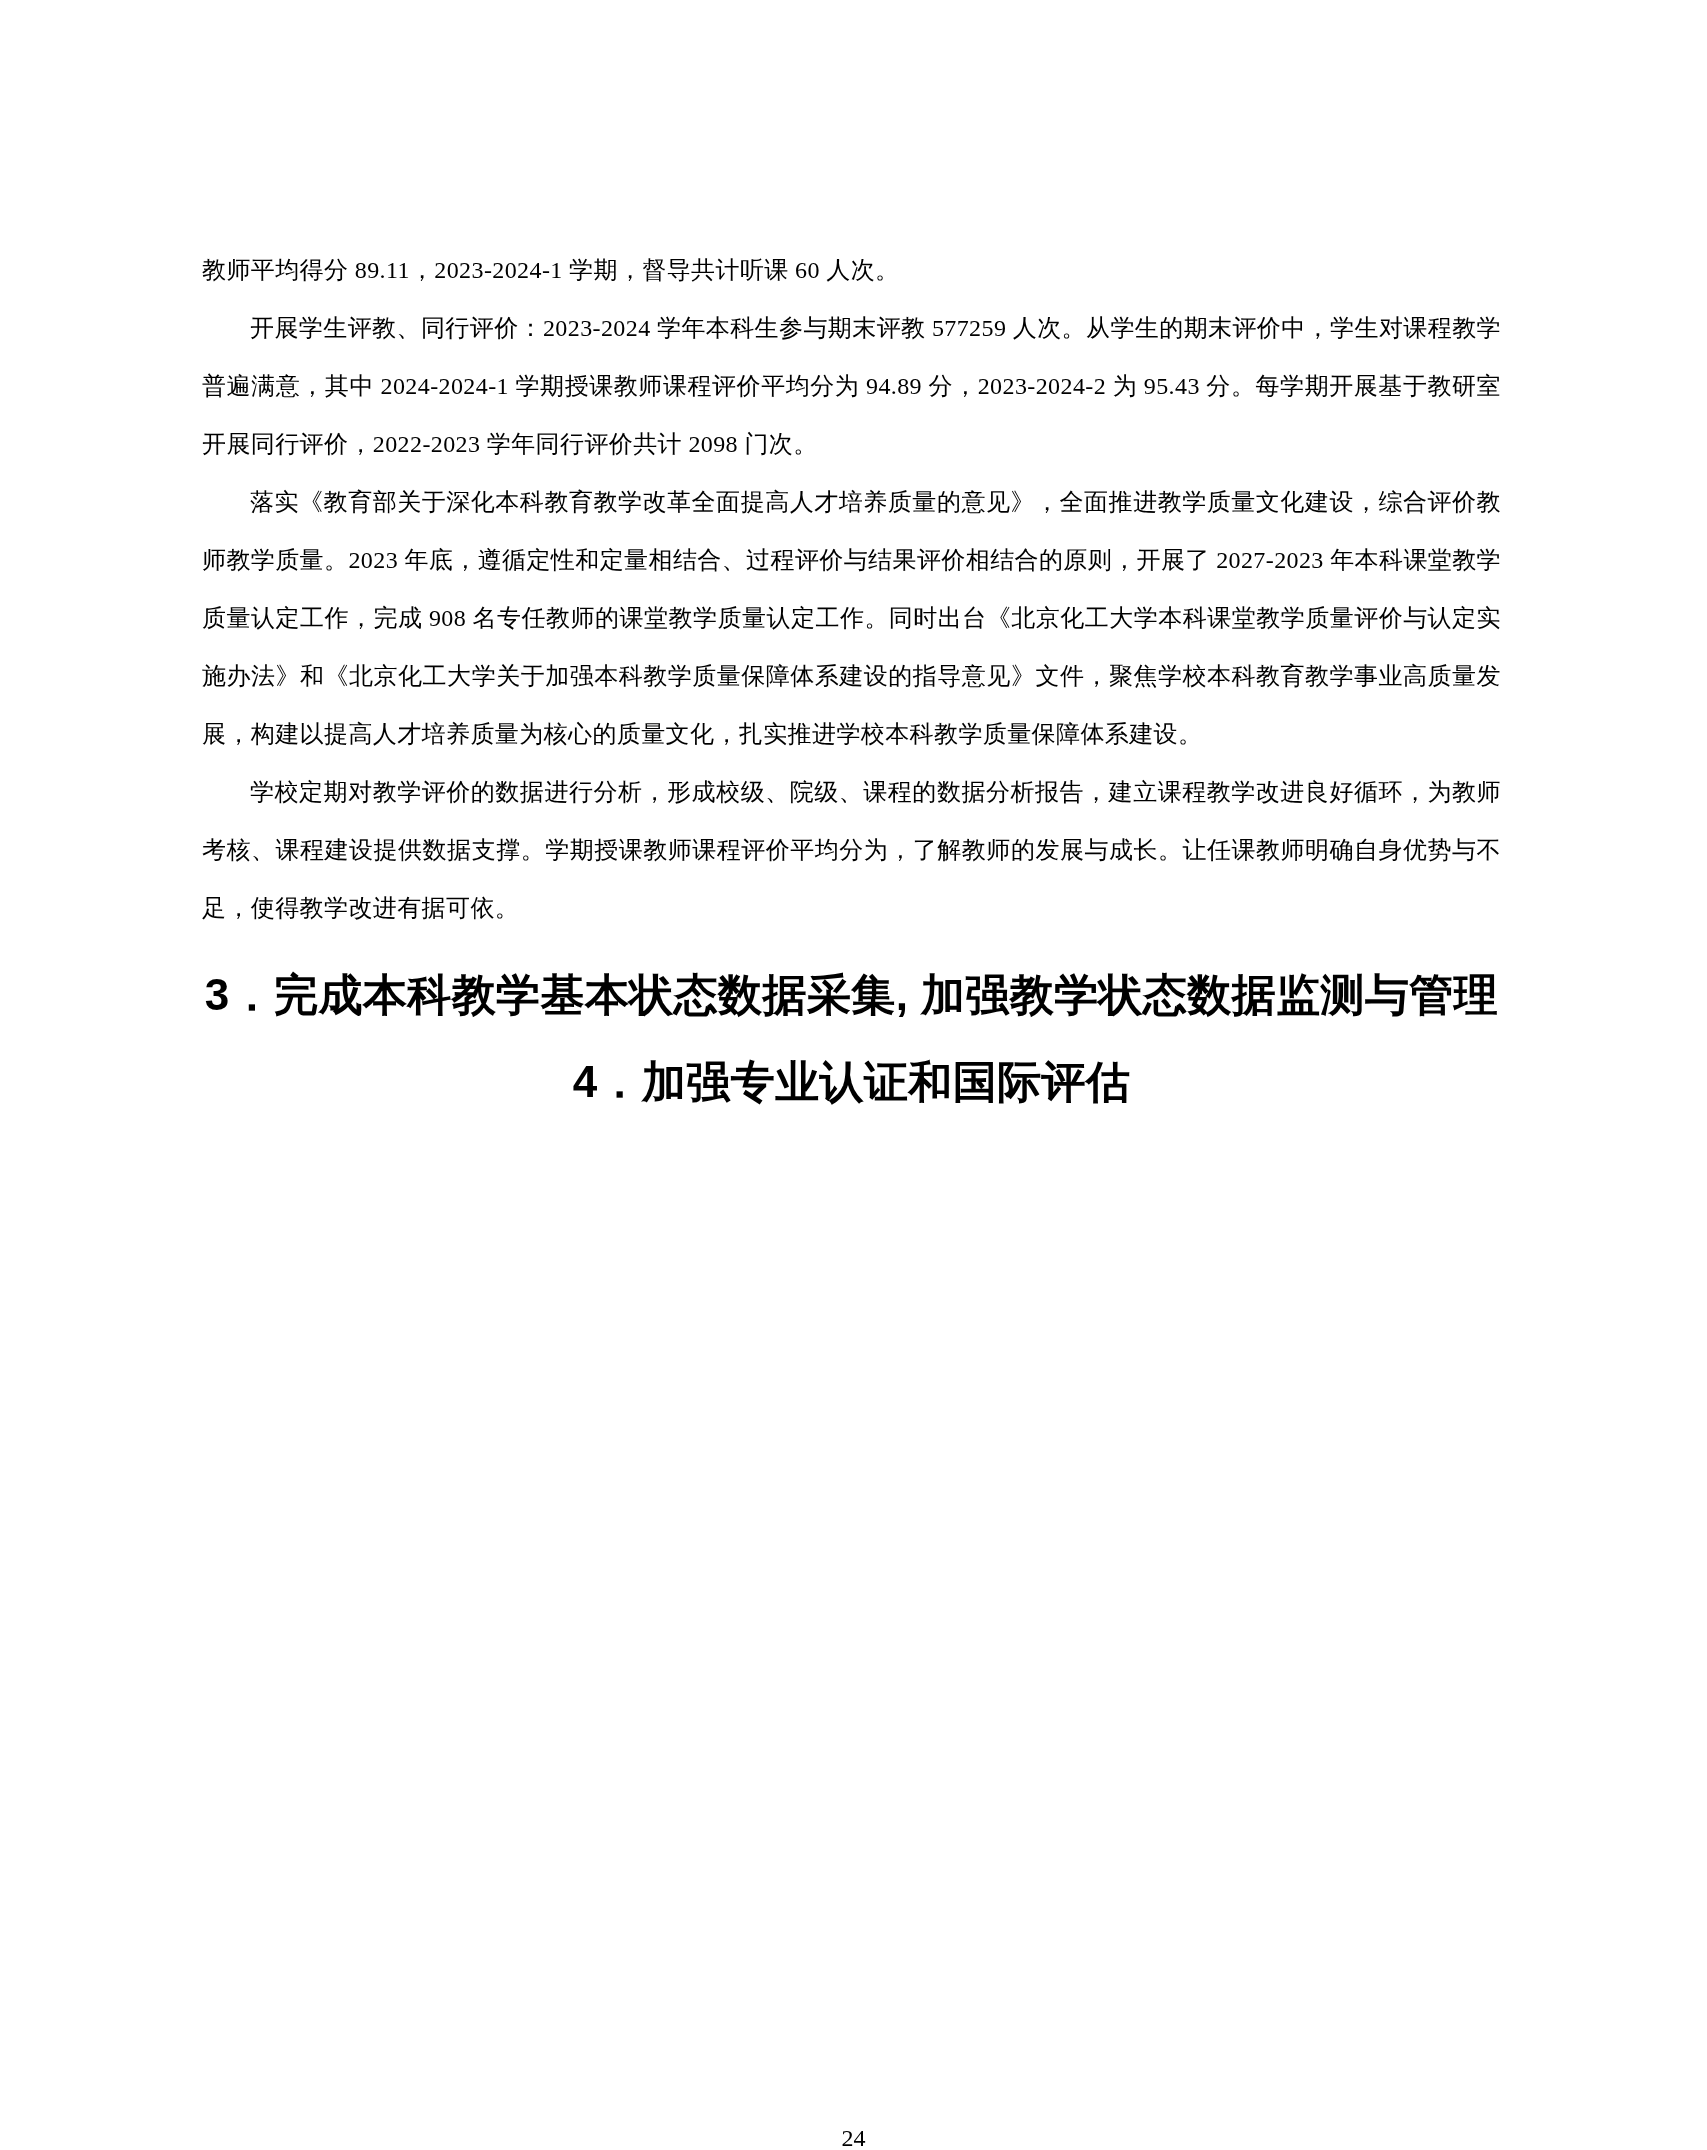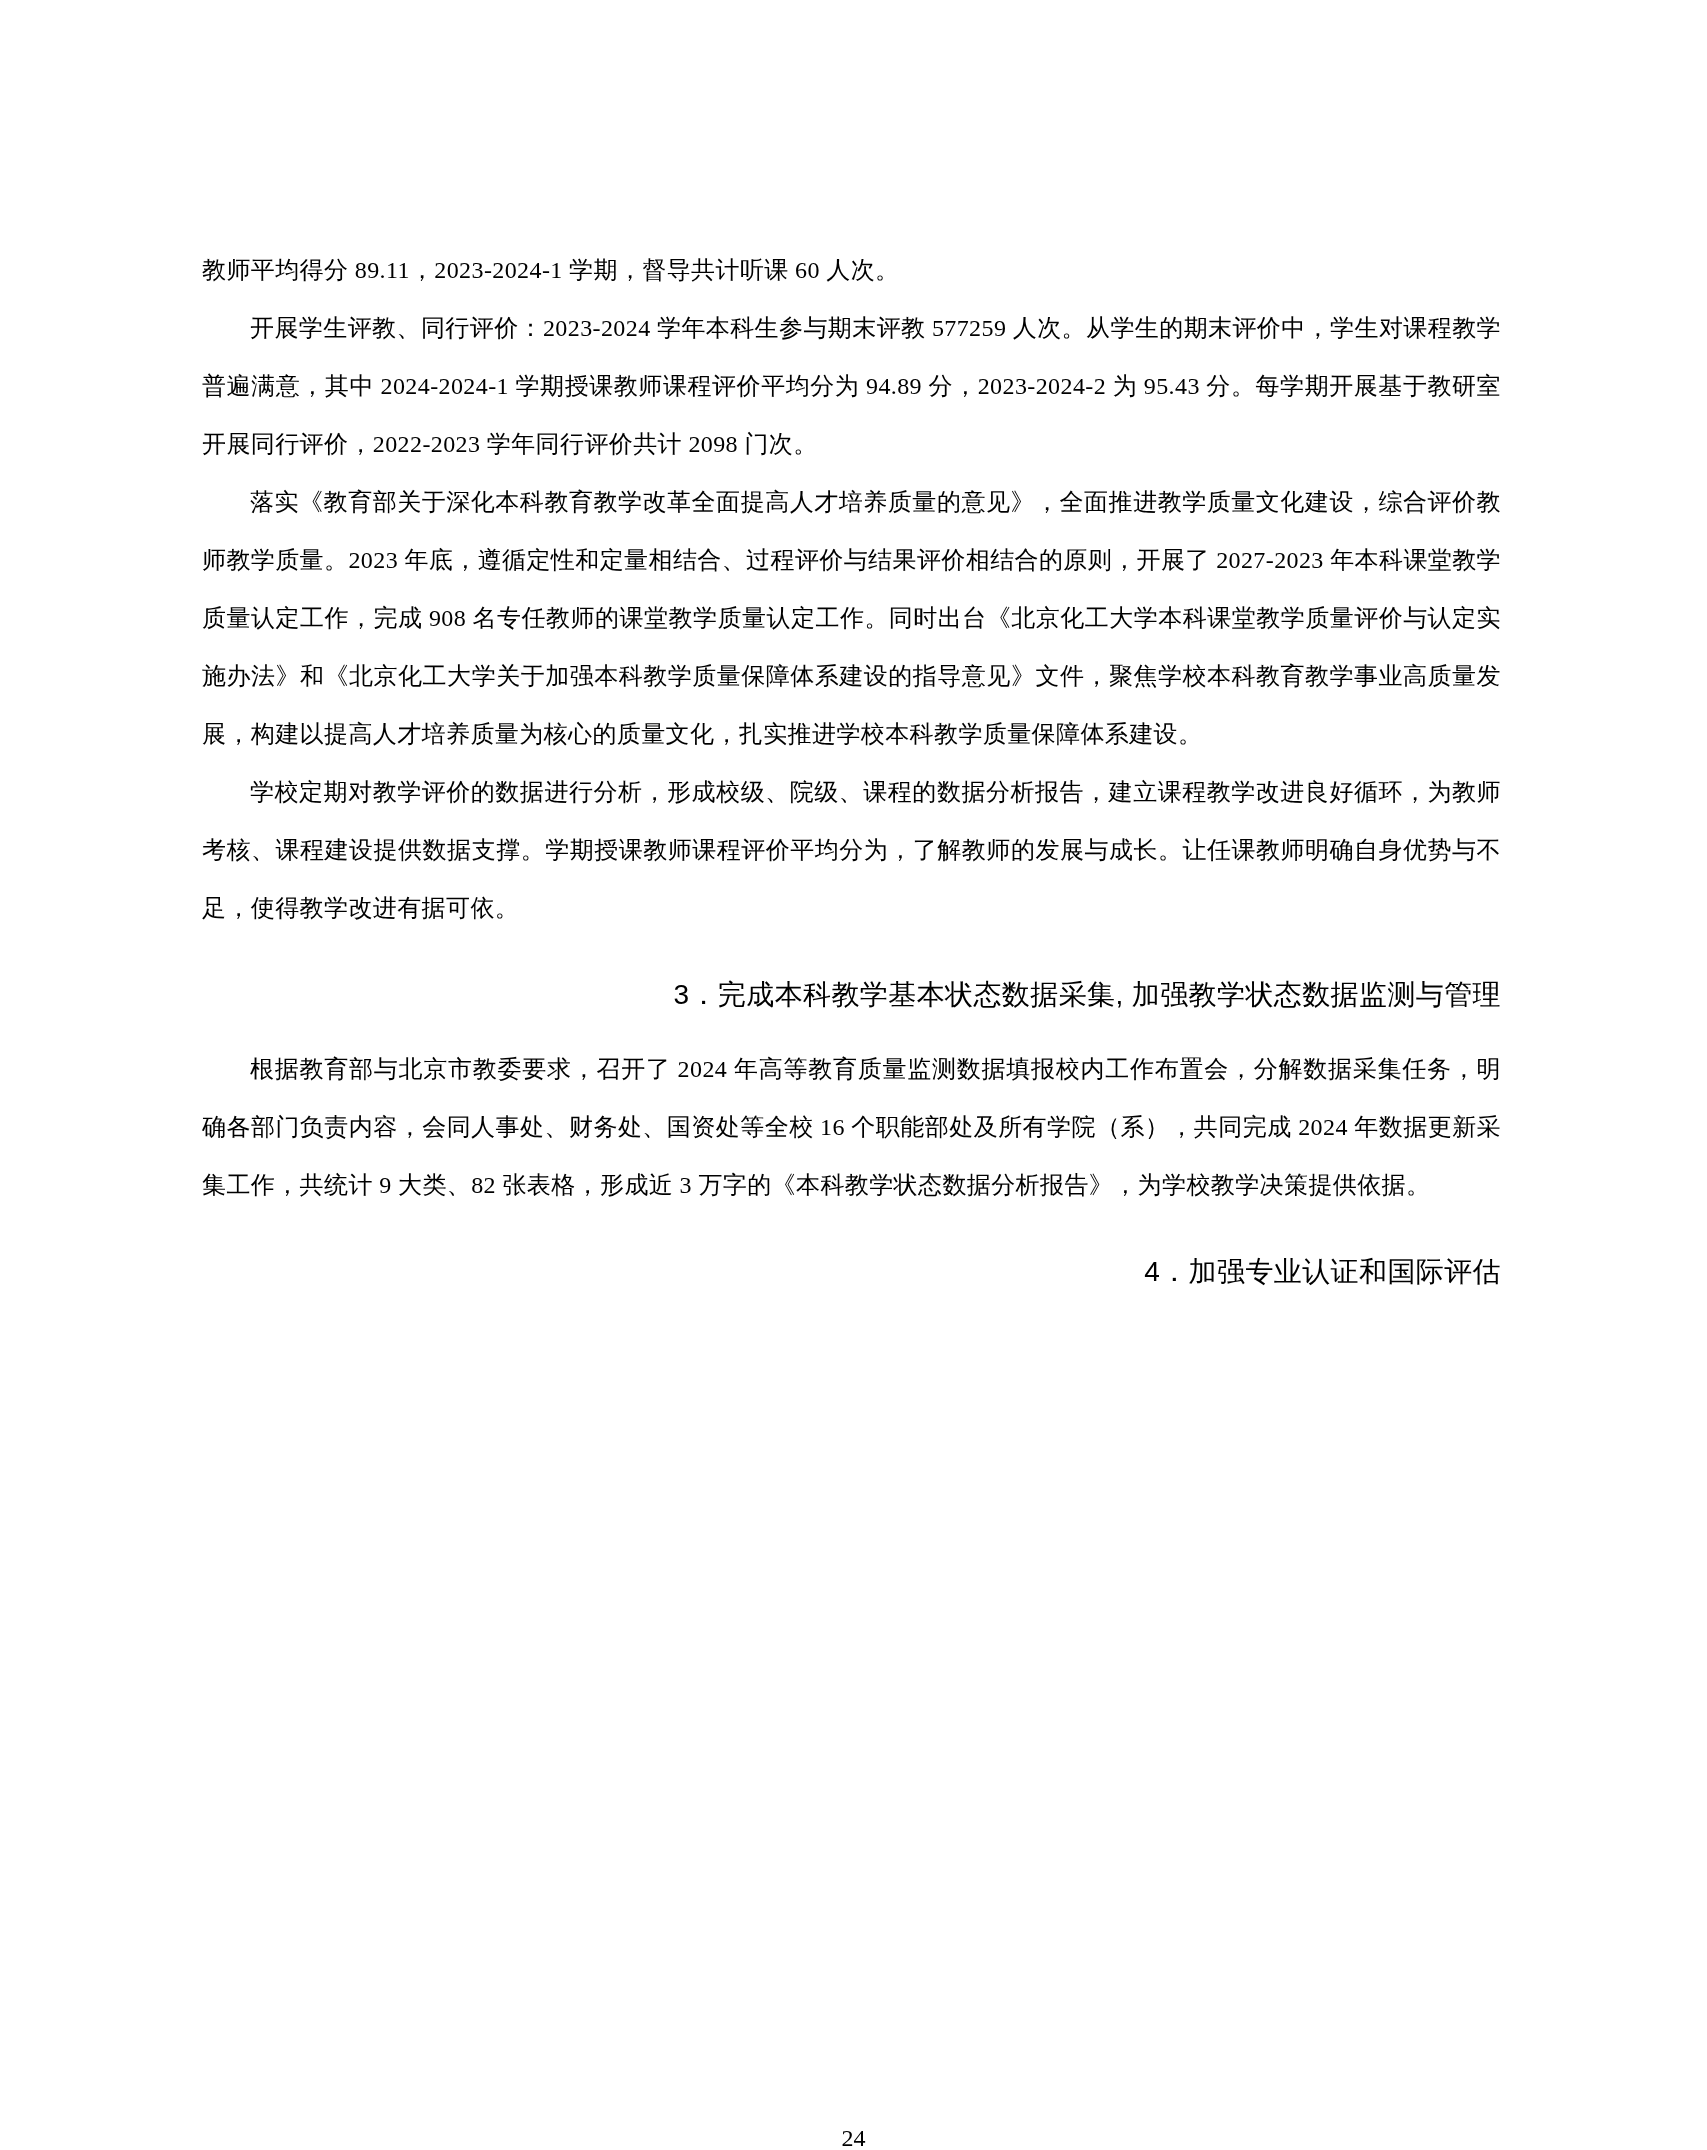--- a/index.html
+++ b/index.html
@@ -32,24 +32,24 @@
     text-indent: 2em;
     letter-spacing: 0.4px;
     overflow-wrap: break-word;
   }
   .para.no-indent {
     text-indent: 0;
   }
   .heading {
     margin: 27.5px 0 15.5px 0;
     font-family: "Liberation Sans", "DejaVu Sans", sans-serif;
-    font-weight: normal;
-    font-size: 28px;
+    font-weight: bold;
+    font-size: 44px;
     line-height: 60px;
-    text-align: right;
+    text-align: center;
     letter-spacing: 0.4px;
   }
   .page-number {
     position: absolute;
     top: 2125px;
     left: 0;
     width: 1707px;
     text-align: center;
     font-size: 24px;
     font-family: "Liberation Serif", "DejaVu Serif", serif;
@@ -64,21 +64,20 @@
 
   <p class="para">开展学生评教、同行评价：2023-2024 学年本科生参与期末评教 577259 人次。从学生的期末评价中，学生对课程教学普遍满意，其中 2024-2024-1 学期授课教师课程评价平均分为 94.89 分，2023-2024-2 为 95.43 分。每学期开展基于教研室开展同行评价，2022-2023 学年同行评价共计 2098 门次。</p>
 
 
   <p class="para">落实《教育部关于深化本科教育教学改革全面提高人才培养质量的意见》，全面推进教学质量文化建设，综合评价教师教学质量。2023 年底，遵循定性和定量相结合、过程评价与结果评价相结合的原则，开展了 2027-2023 年本科课堂教学质量认定工作，完成 908 名专任教师的课堂教学质量认定工作。同时出台《北京化工大学本科课堂教学质量评价与认定实施办法》和《北京化工大学关于加强本科教学质量保障体系建设的指导意见》文件，聚焦学校本科教育教学事业高质量发展，构建以提高人才培养质量为核心的质量文化，扎实推进学校本科教学质量保障体系建设。</p>
 
   <p class="para">学校定期对教学评价的数据进行分析，形成校级、院级、课程的数据分析报告，建立课程教学改进良好循环，为教师考核、课程建设提供数据支撑。学期授课教师课程评价平均分为，了解教师的发展与成长。让任课教师明确自身优势与不足，使得教学改进有据可依。</p>
 
   <h2 class="heading">3．完成本科教学基本状态数据采集, 加强教学状态数据监测与管理</h2>
 
-  <p class="para">根据教育部与北京市教委要求，召开了 2024 年高等教育质量监测数据填报校内工作布置会，分解数据采集任务，明确各部门负责内容，会同人事处、财务处、国资处等全校 16 个职能部处及所有学院（系），共同完成 2024 年数据更新采集工作，共统计 9 大类、82 张表格，形成近 3 万字的《本科教学状态数据分析报告》，为学校教学决策提供依据。</p>
 
   <h2 class="heading">4．加强专业认证和国际评估</h2>
 
 
 
   <div class="page-number">24</div>
 
 </div>
 
 

